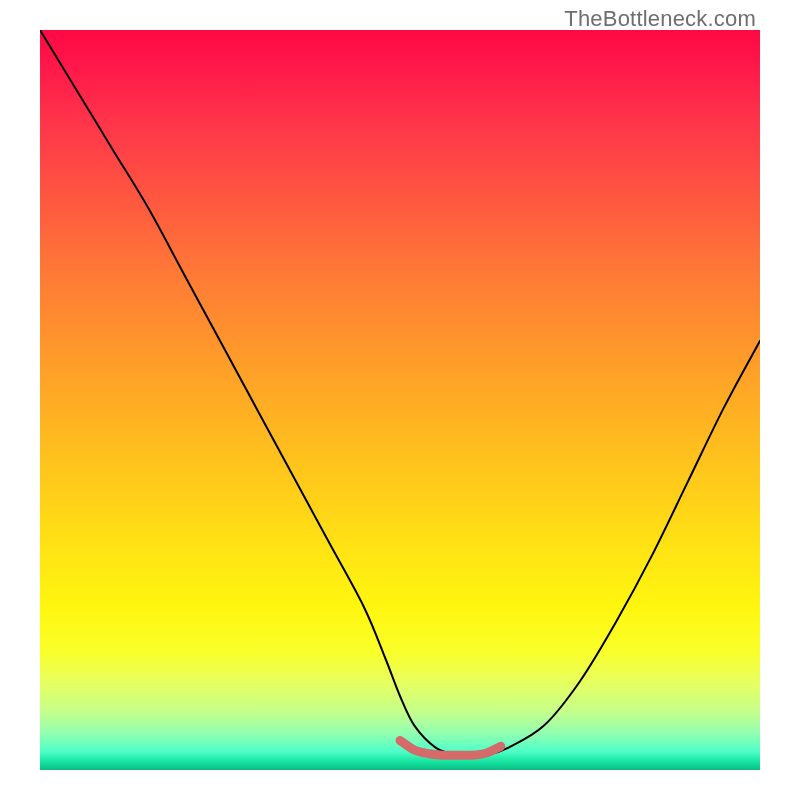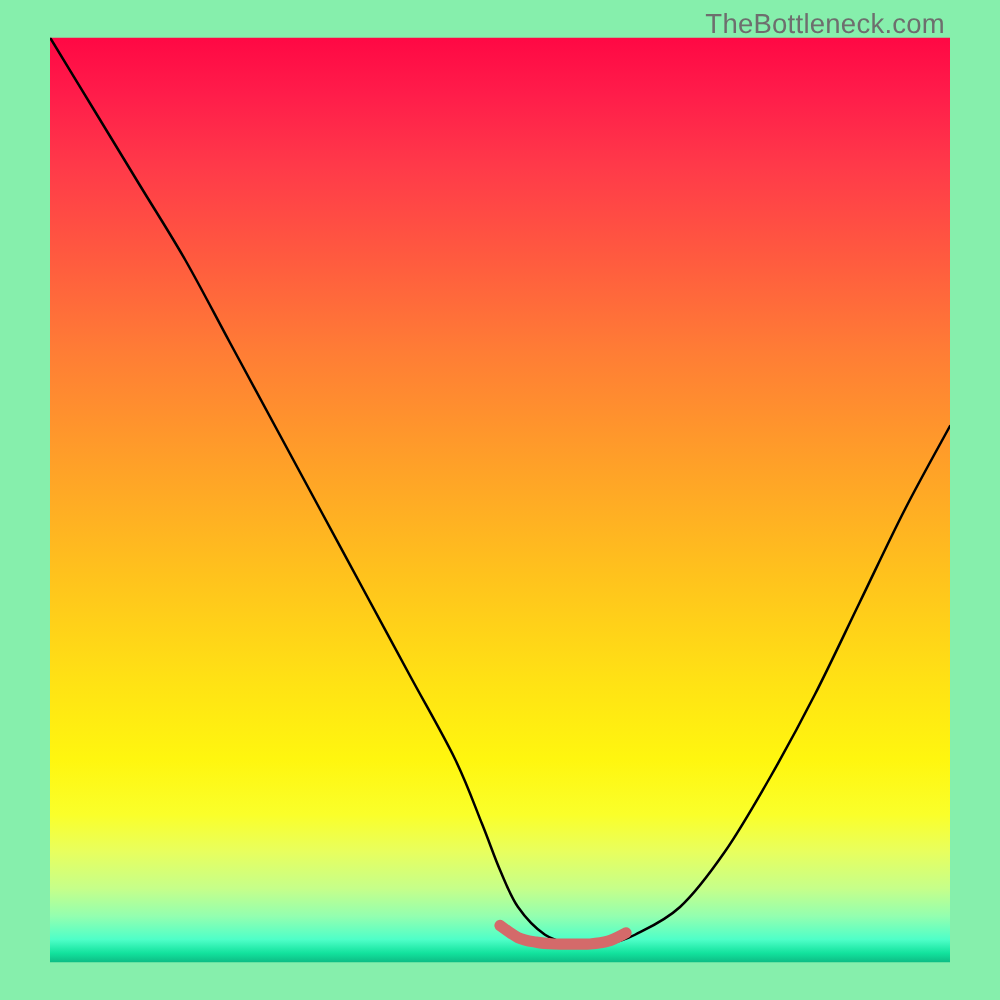--- a/index.html
+++ b/index.html
@@ -10,21 +10,21 @@
     background: #000;
     overflow: hidden;
     font-family: Arial, Helvetica, sans-serif;
   }
   .frame {
     position: absolute;
     left: 0;
     top: 0;
     width: 800px;
     height: 800px;
-    background: #86efac;
+    background: #ffffff;
   }
   .plot {
     position: absolute;
     left: 40px;
     top: 30px;
     width: 720px;
     height: 740px;
     overflow: hidden;
   }
   .gradient-bg {

